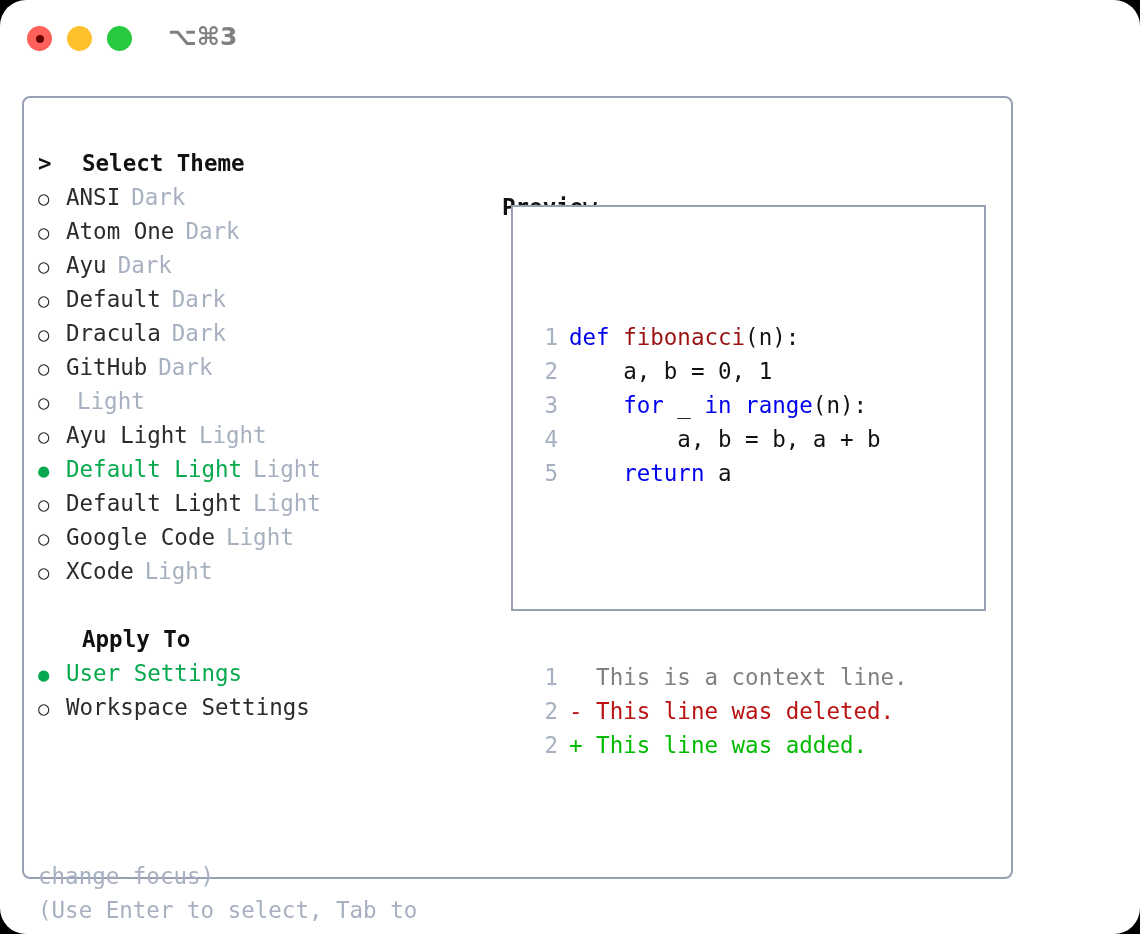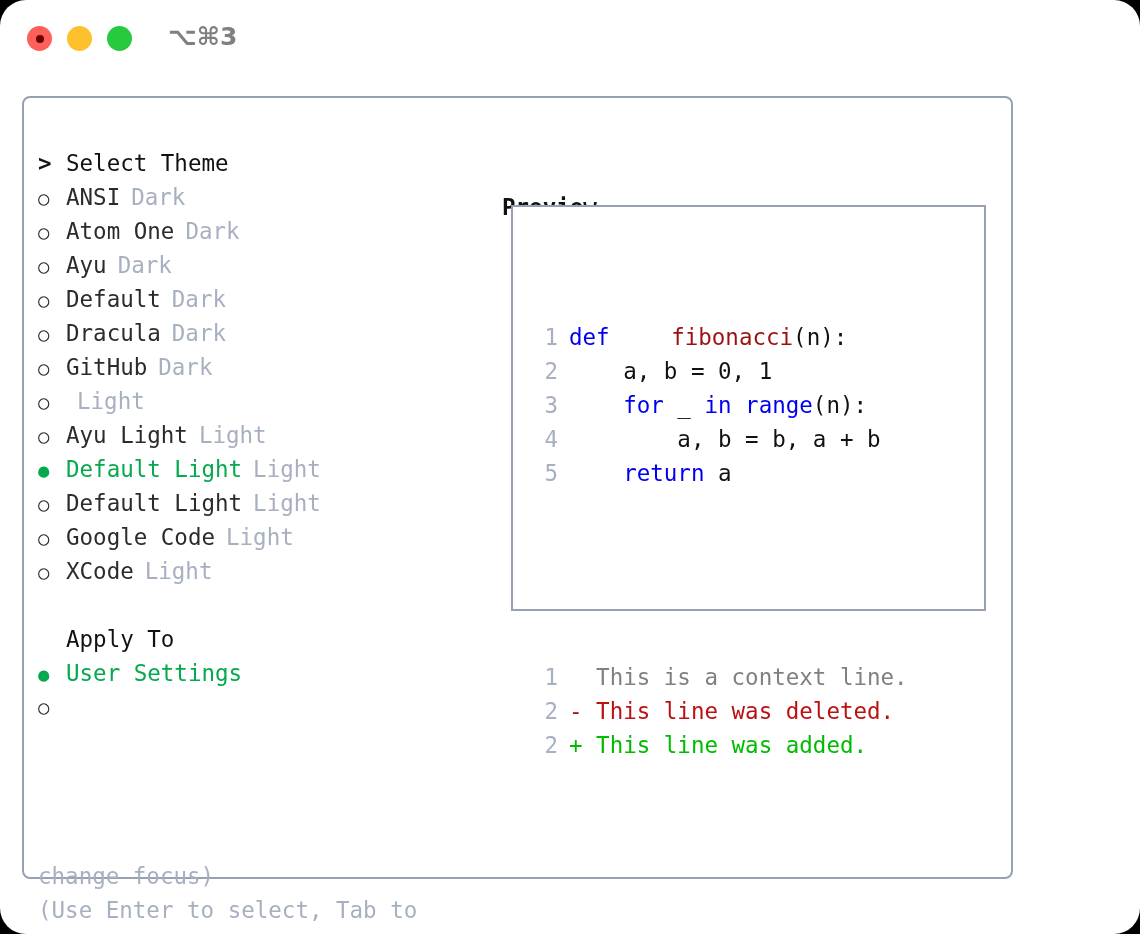--- a/index.html
+++ b/index.html
@@ -100,22 +100,23 @@
   }
   .bullet-empty { color: #2b2b2b; }
   .bullet-filled { color: #06a94d; }
   .bullet-caret {
     color: #151515;
     font-weight: 700;
     font-size: 22.5px;
   }
   .row-label { color: #2b2b2b; }
   .row.header .row-label {
-    font-weight: 400;
+    font-weight: 700;
     color: #111111;
+    margin-left: 16px;
   }
   .row.selected .row-label { color: #06a94d; }
   .row-tag {
     color: #a7b0c1;
     margin-left: 11px;
     text-align: center;
   }
   .spacer-row { height: 34px; }
 
   
@@ -161,21 +162,21 @@
   .code-line { display: flex; }
   .lnum {
     width: 26px;
     flex: 0 0 26px;
     text-align: right;
     color: #a7b0c1;
     margin-right: 11px;
   }
   .code-body { white-space: pre; }
   .tk-kw   { color: #0000ee; }
-  .tk-fn   { color: #9a1111; margin-left: 48px; }
+  .tk-fn   { color: #9a1111; }
   .tk-txt  { color: #111111; }
   .blank-line { height: 34px; }
   .dl-ctx  { color: #808080; }
   .dl-del  { color: #bb1111; }
   .dl-add  { color: #00bb00; }
 </style>
 </head>
 <body>
 
 <div id="window">
@@ -213,21 +214,21 @@
 
       <div class="spacer-row"></div>
 
       <div class="row header">
         <span class="bullet"> </span>
         <span class="row-label">Apply To</span>
       </div>
 
       <div id="apply-list">
           <div class="row selected"><span class="bullet bullet-filled">●</span><span class="row-label">User Settings</span></div>
-          <div class="row"><span class="bullet bullet-empty">○</span></div>
+          <div class="row"><span class="bullet bullet-empty">○</span><span class="row-label">Workspace Settings</span></div>
         </div>
     </div>
 
     <div id="hint">
       <div>change focus)</div>
       <div>(Use Enter to select, Tab to</div>
     </div>
 
     <div id="preview-title">Preview</div>
 

